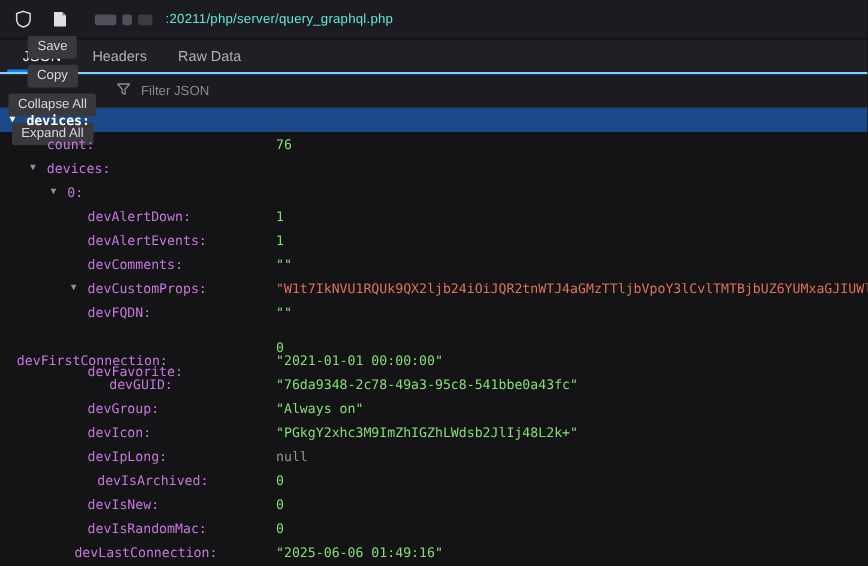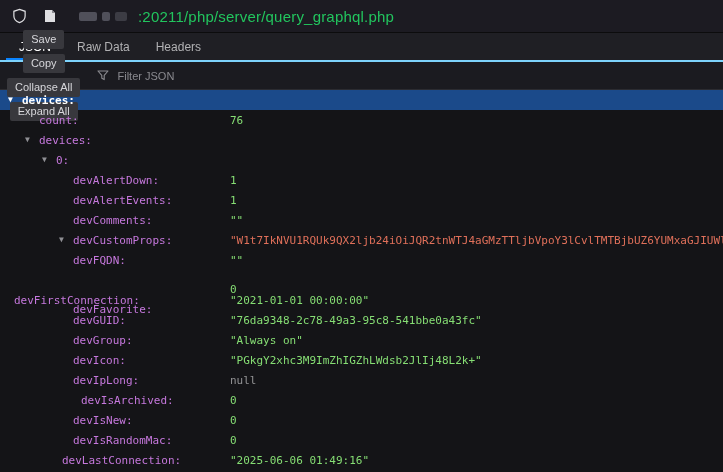--- a/index.html
+++ b/index.html
@@ -17,21 +17,21 @@
     background: var(--chrome-bg, #1c1b22);
     display: flex; align-items: center;
     gap: 9px; padding: 0 12px;
     border-bottom: 1px solid #0c0c0d;
   }
   .urlbar .icon { display: flex; align-items: center; flex: none; }
   .redacted { display: flex; align-items: center; gap: 5px; margin-left: 14px; }
   .block { height: 9px; border-radius: 2px; background: #50505a; }
   .b1 { width: 18px; } .b2 { width: 8px; } .b3 { width: 12px; background: #3c3c44; }
   .url-text {
-    color: #22c55e; font-size: 15px; letter-spacing: .2px;
+    color: #5eead4; font-size: 11px; letter-spacing: .2px;
     white-space: nowrap; margin-left: 2px;
   }
 
   
   .tabstrip {
     height: 29px; background: #1f1f24;
     display: flex; align-items: stretch;
     padding: 0 6px;
     border-bottom: 2px solid #7dd3fc;
   }
@@ -110,22 +110,22 @@
   <span class="redacted">
     <span class="block b1"></span>
     <span class="block b2"></span>
     <span class="block b3"></span>
   </span>
   <span class="url-text">:20211/php/server/query_graphql.php</span>
 </div>
 
 <div class="tabstrip">
     <div class="tab active">JSON</div>
+    <div class="tab">Headers</div>
     <div class="tab">Raw Data</div>
-    <div class="tab">Headers</div>
   </div>
 
 <div class="toolbar">
   <span style="display:flex;gap:5px;align-items:center;flex-direction:column;">
       <button class="tb-btn">Save</button>
       <button class="tb-btn">Copy</button>
       <button class="tb-btn">Collapse All</button>
       <button class="tb-btn">Expand All</button>
     </span>
   <span class="filter">
@@ -210,21 +210,21 @@
       <div class="val-cell"><span class="val v-number">0</span></div>
     </div>
     <div class="row">
       <div class="key-cell" style="">
         <span class="arrow"></span>
         <span class="key">devFirstConnection:</span>
       </div>
       <div class="val-cell"><span class="val v-string">"2021-01-01 00:00:00"</span></div>
     </div>
     <div class="row">
-      <div class="key-cell" style="padding-left: 59px;">
+      <div class="key-cell" style="padding-left: 77px;">
         <span class="arrow"></span>
         <span class="key">devGUID:</span>
       </div>
       <div class="val-cell"><span class="val v-string">"76da9348-2c78-49a3-95c8-541bbe0a43fc"</span></div>
     </div>
     <div class="row">
       <div class="key-cell" style="padding-left: 59px;">
         <span class="arrow"></span>
         <span class="key">devGroup:</span>
       </div>

